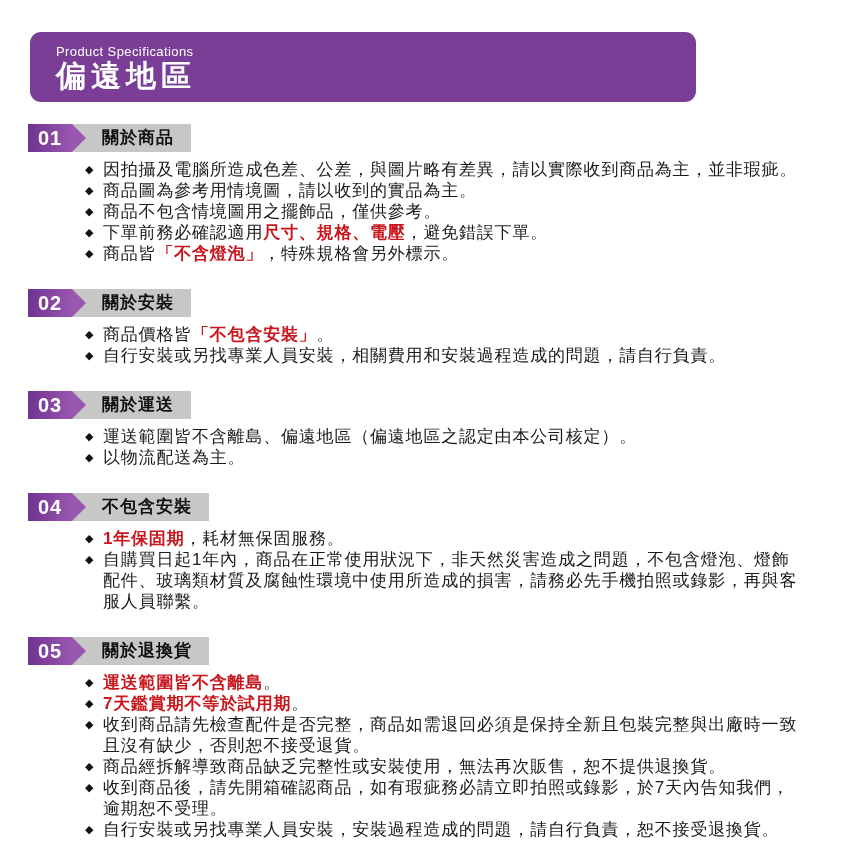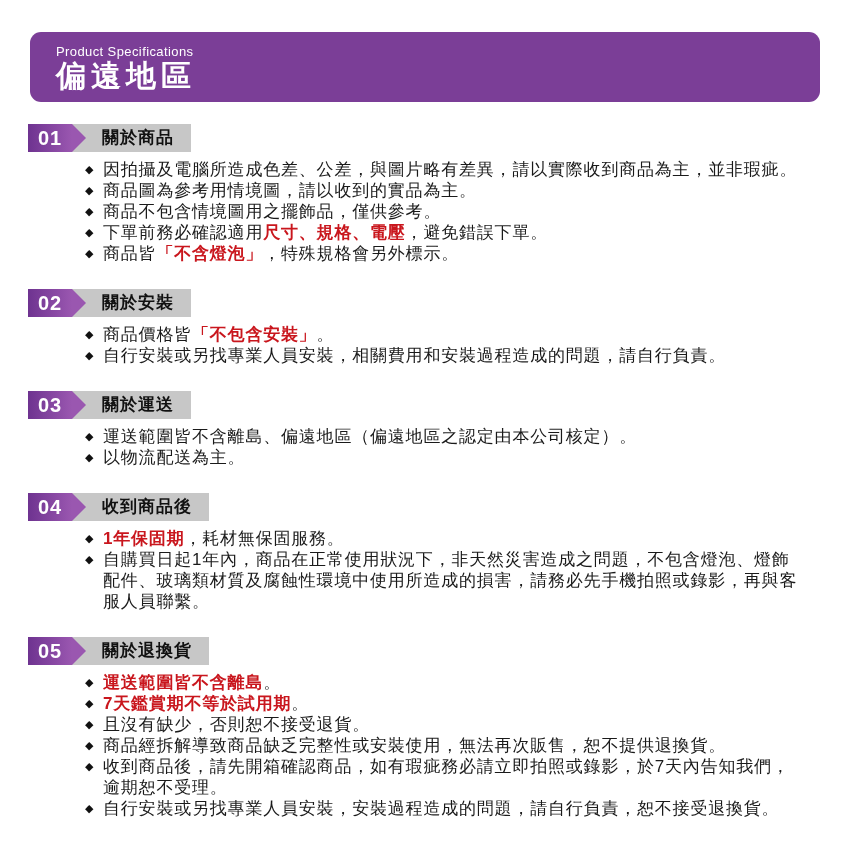--- a/index.html
+++ b/index.html
@@ -13,21 +13,21 @@
   html,body{margin:0;padding:0;background:#ffffff;}
   body{
     width:850px;height:865px;overflow:hidden;
     font-family:"Liberation Sans","DejaVu Sans",sans-serif;
     color:var(--ink);
   }
   .page{position:relative;width:850px;height:865px;background:#fff;}
 
   
   .banner{
-    position:absolute;left:30px;top:32px;width:790px;height:70px;
+    position:absolute;left:30px;top:32px;width:666px;height:70px;
     background:var(--purple);border-radius:11px;
     display:flex;justify-content:space-between;align-items:center;
     padding:0 26px;box-sizing:border-box;color:#fff;
   }
   .eyebrow{font-size:13px;letter-spacing:.4px;margin-top:2px;}
   .page-title{font-size:30px;font-weight:bold;letter-spacing:5px;margin:1px 0 0 0;line-height:32px;}
   .brand{text-align:right;line-height:1;}
   .brand-name{font-size:22px;font-weight:800;letter-spacing:.5px;}
   .brand-sub{font-family:"Liberation Serif","DejaVu Serif",serif;font-size:15px;margin-top:1px;}
 
@@ -124,21 +124,21 @@
               <div class="bline"><span>運送範圍皆不含離島、偏遠地區（偏遠地區之認定由本公司核定）。</span></div>
             </div>
           </div>
           <div class="bullet">
             <span class="diamond">◆</span>
             <div class="bullet-lines">
               <div class="bline"><span>以物流配送為主。</span></div>
             </div>
           </div>
         </div></section>
-      <section><div class="sec-head"><span class="badge">04</span><span class="sec-title">收到商品後</span></div><div class="sec-body">
+      <section><div class="sec-head"><span class="badge">04</span><span class="sec-title">不包含安裝</span></div><div class="sec-body">
           <div class="bullet">
             <span class="diamond">◆</span>
             <div class="bullet-lines">
               <div class="bline"><span class="red">1年保固期</span><span>，耗材無保固服務。</span></div>
             </div>
           </div>
           <div class="bullet">
             <span class="diamond">◆</span>
             <div class="bullet-lines">
               <div class="bline"><span>自購買日起1年內，商品在正常使用狀況下，非天然災害造成之問題，不包含燈泡、燈飾</span></div>
@@ -156,20 +156,21 @@
           </div>
           <div class="bullet">
             <span class="diamond">◆</span>
             <div class="bullet-lines">
               <div class="bline"><span class="red">7天鑑賞期不等於試用期</span><span>。</span></div>
             </div>
           </div>
           <div class="bullet">
             <span class="diamond">◆</span>
             <div class="bullet-lines">
+              <div class="bline"><span>收到商品請先檢查配件是否完整，商品如需退回必須是保持全新且包裝完整與出廠時一致</span></div>
               <div class="bline"><span>且沒有缺少，否則恕不接受退貨。</span></div>
             </div>
           </div>
           <div class="bullet">
             <span class="diamond">◆</span>
             <div class="bullet-lines">
               <div class="bline"><span>商品經拆解導致商品缺乏完整性或安裝使用，無法再次販售，恕不提供退換貨。</span></div>
             </div>
           </div>
           <div class="bullet">

